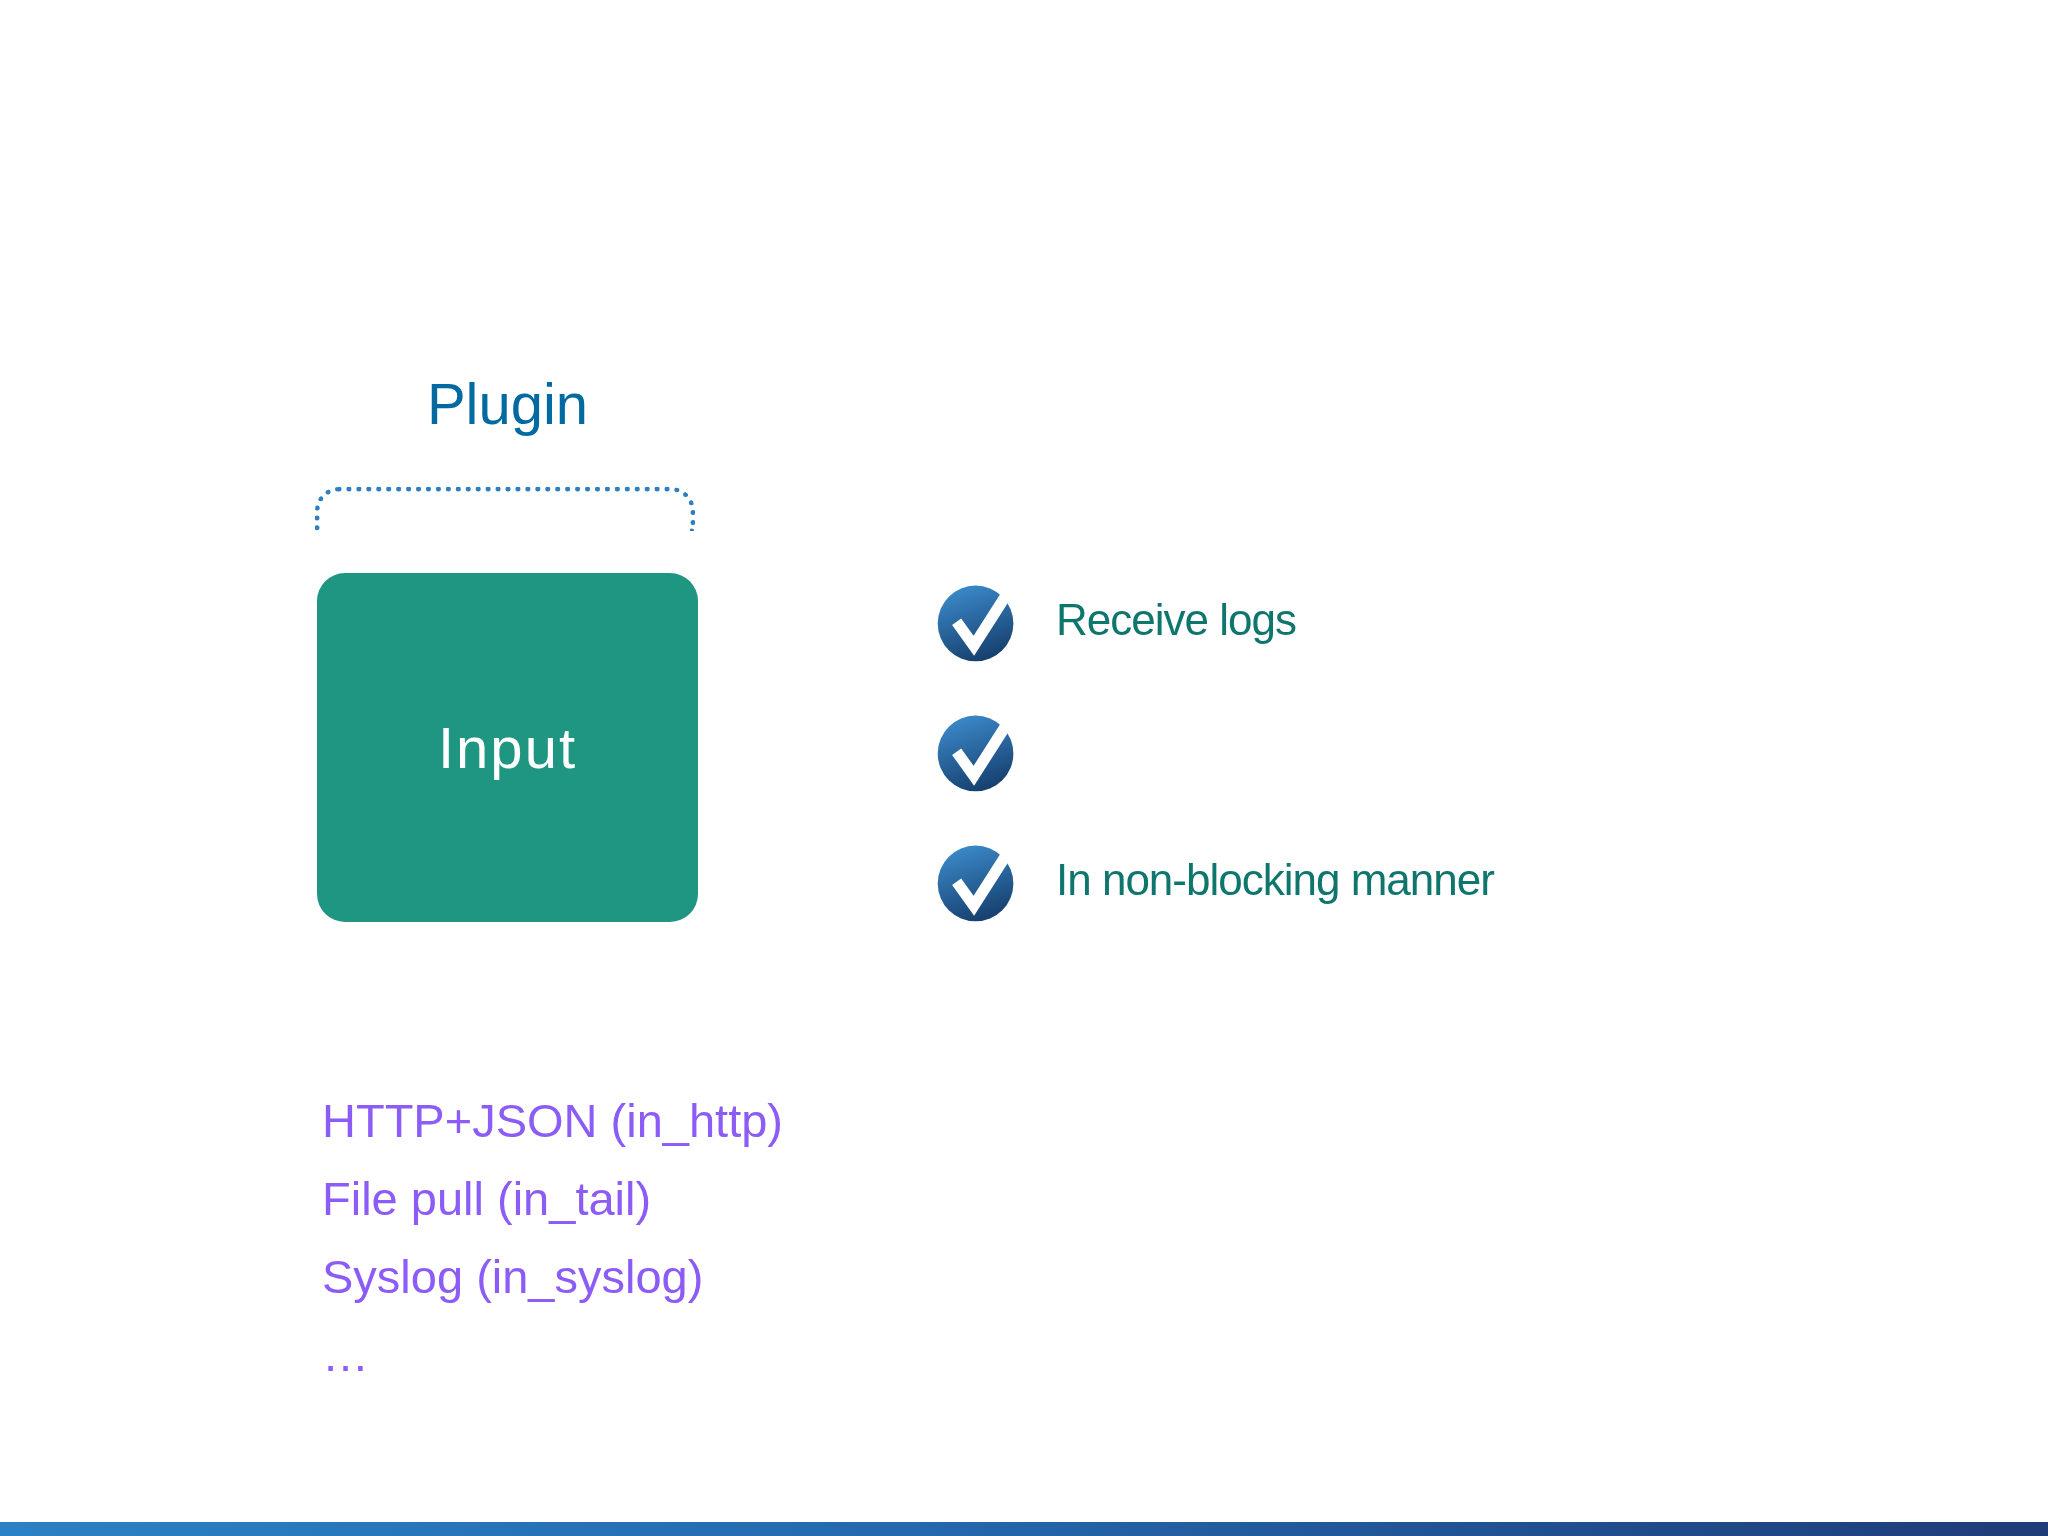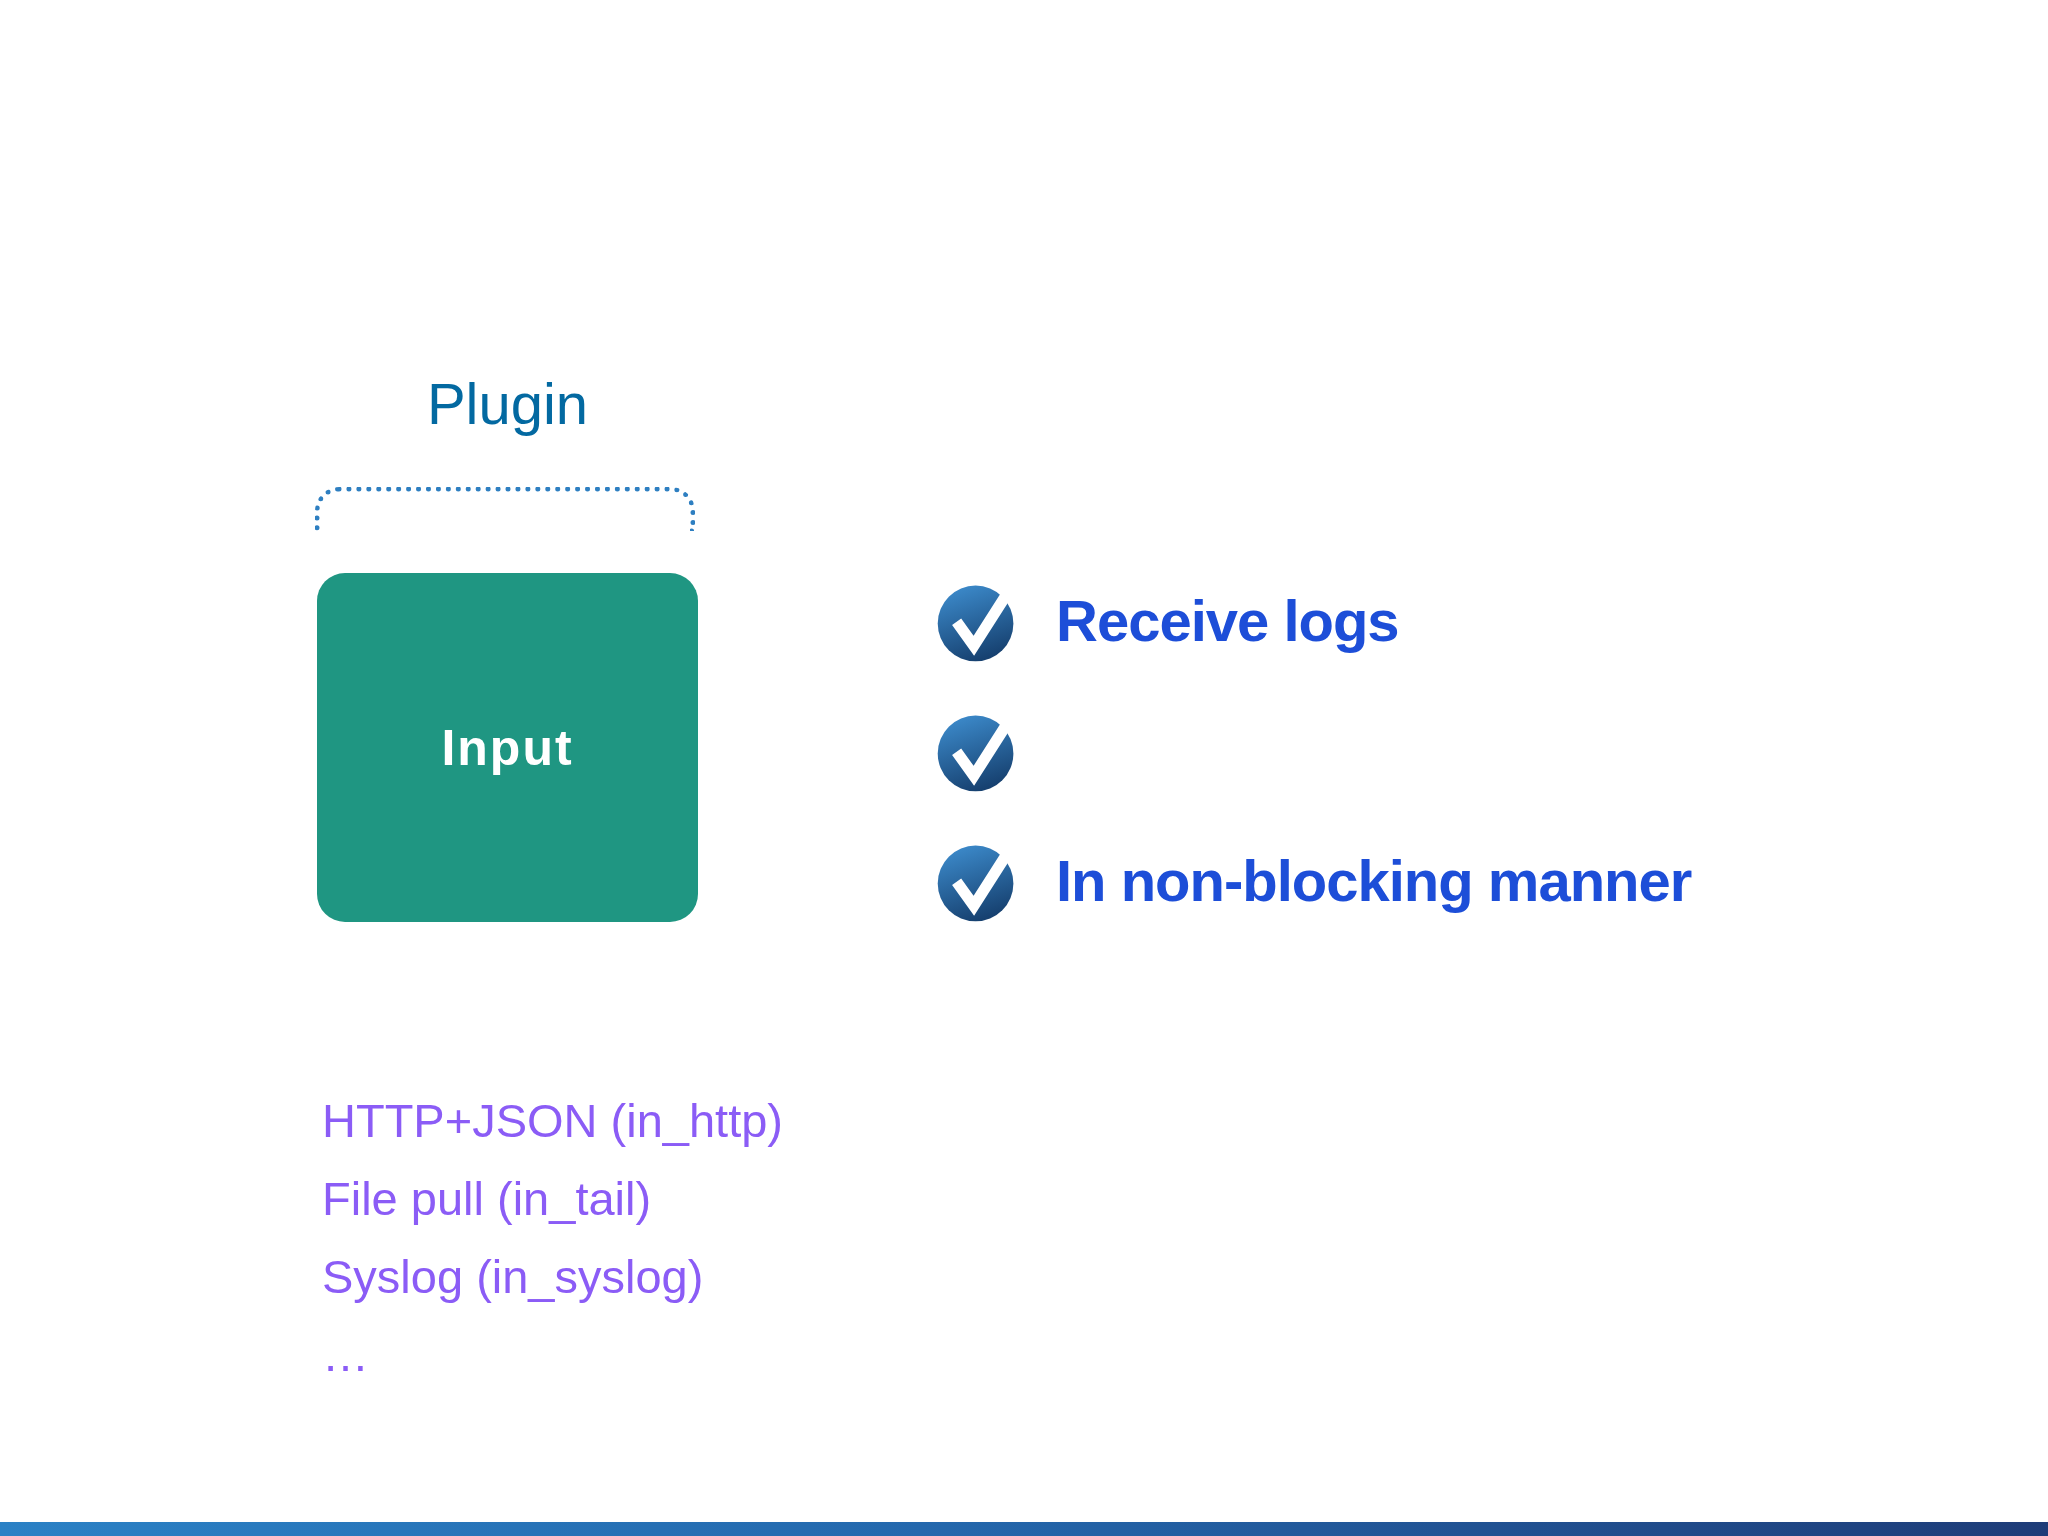--- a/index.html
+++ b/index.html
@@ -53,44 +53,44 @@
     width: 381px;
     height: 349px;
     background: #1f9682;
     border-radius: 28px;
     display: flex;
     align-items: center;
     justify-content: center;
   }
   .input-box-label {
     color: #ffffff;
-    font-size: 50px;
-    font-weight: 700;
+    font-size: 58px;
+    font-weight: 400;
     letter-spacing: 2px;
   }
   .bullet-list {
     position: absolute;
     left: 936px;
     top: 578px;
     display: flex;
     flex-direction: column;
     gap: 46px;
   }
   .bullet-item {
     display: flex;
     align-items: center;
     gap: 34px;
     height: 84px;
   }
   .check-icon { width: 86px; height: 86px; flex: 0 0 auto; }
   .check-icon svg { width: 86px; height: 86px; display: block; }
   .bullet-text {
-    font-size: 58px;
-    font-weight: 700;
-    color: #1d4ed8;
+    font-size: 44px;
+    font-weight: 400;
+    color: #0f766e;
     letter-spacing: -1px;
     white-space: nowrap;
   }
   .examples {
     position: absolute;
     left: 322px;
     top: 1082px;
     font-size: 47px;
     font-weight: 400;
     color: #8b5cf6;

